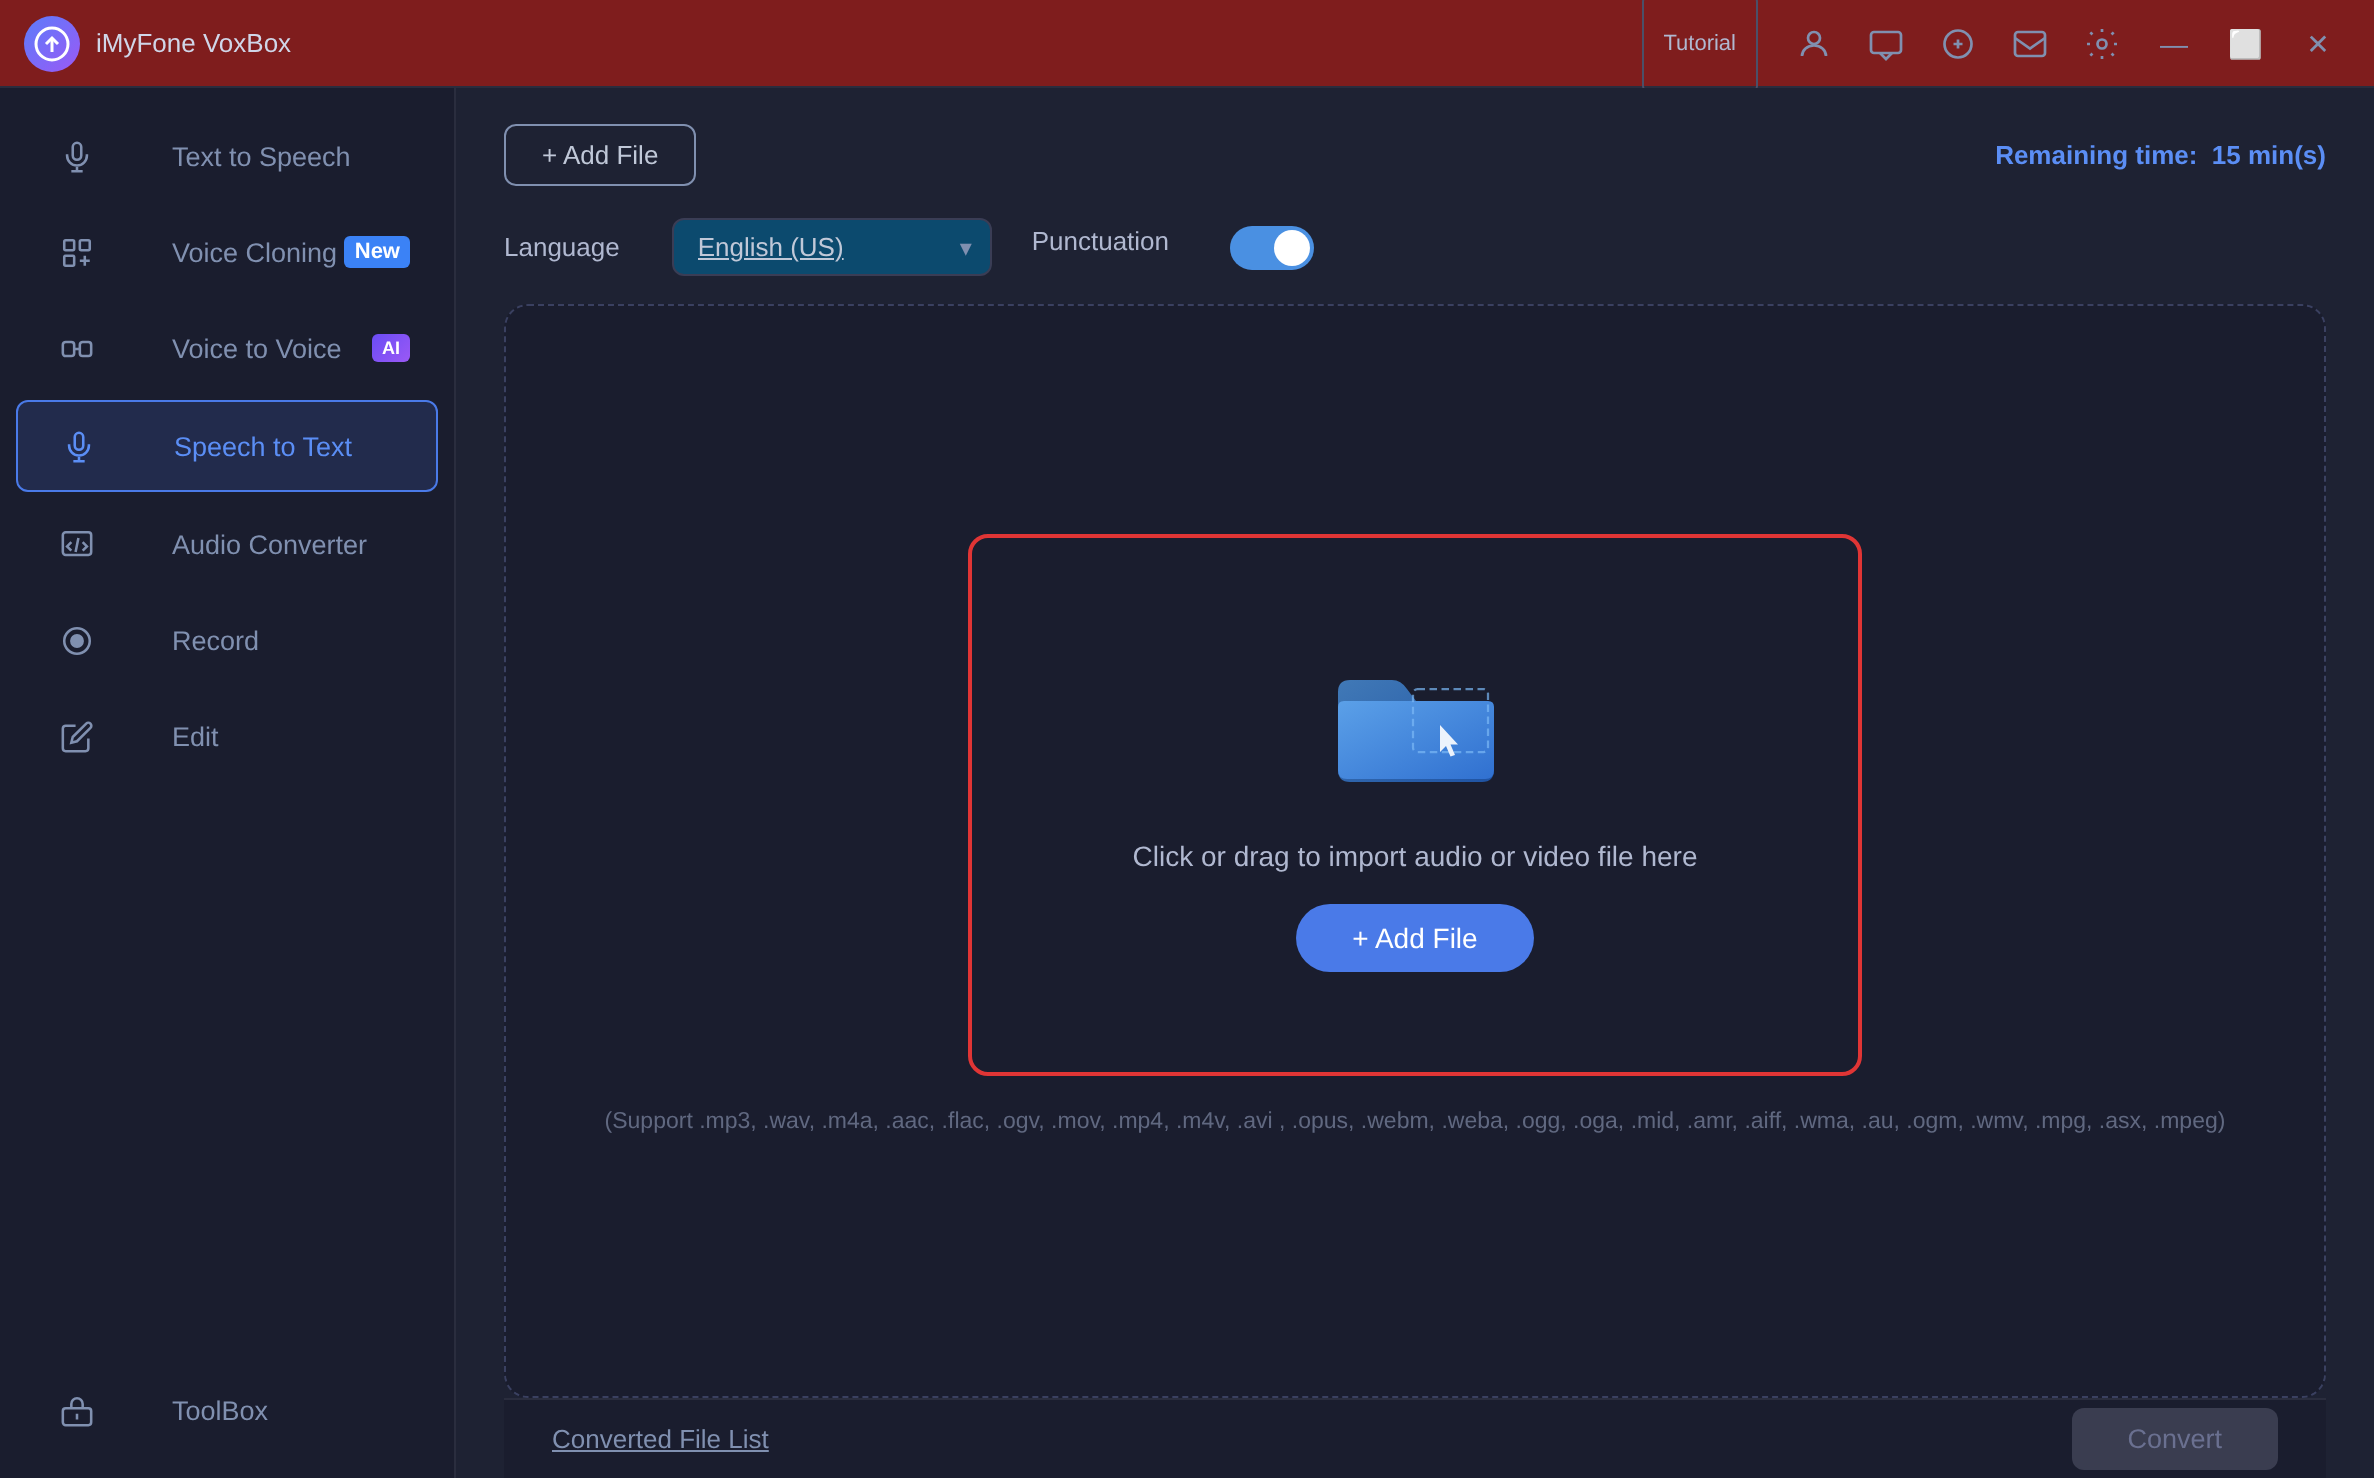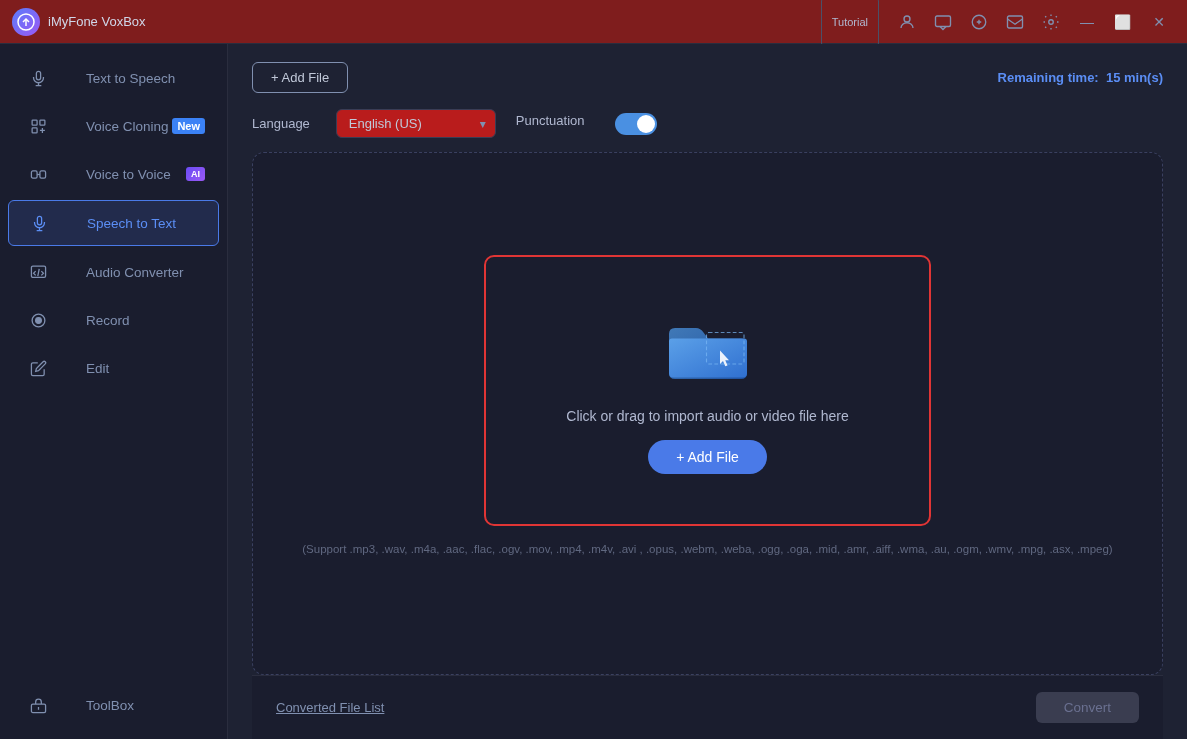--- a/index.html
+++ b/index.html
@@ -199,31 +199,32 @@
       gap: 20px;
       margin-bottom: 14px;
       flex-shrink: 0;
     }
     .option-label {
       color: #b0b8d0;
       font-size: 13px;
       margin-right: 6px;
     }
     .language-select {
-      background: #b91c1c;
+      background: #0c4a6e;
       border: 1px solid #3a3d55;
       color: #c0c8d8;
       padding: 6px 30px 6px 12px;
       border-radius: 6px;
       font-size: 13px;
       cursor: pointer;
       appearance: none;
       -webkit-appearance: none;
       outline: none;
       min-width: 160px;
+      text-decoration: underline;
     }
     .select-wrapper {
       position: relative;
       display: inline-block;
     }
     .select-wrapper::after {
       content: '▾';
       position: absolute;
       right: 10px;
       top: 50%;
@@ -317,21 +318,21 @@
     .support-text {
       color: #606880;
       font-size: 11.5px;
       text-align: center;
       padding: 14px 20px;
       line-height: 1.6;
     }
 
     
     .bottombar {
-      height: 64px;
+      height: 40px;
       background: #1a1d2e;
       border-top: 1px solid #2a2d3e;
       display: flex;
       align-items: center;
       justify-content: space-between;
       padding: 0 24px;
       flex-shrink: 0;
     }
     .converted-link {
       color: #8090b0;

